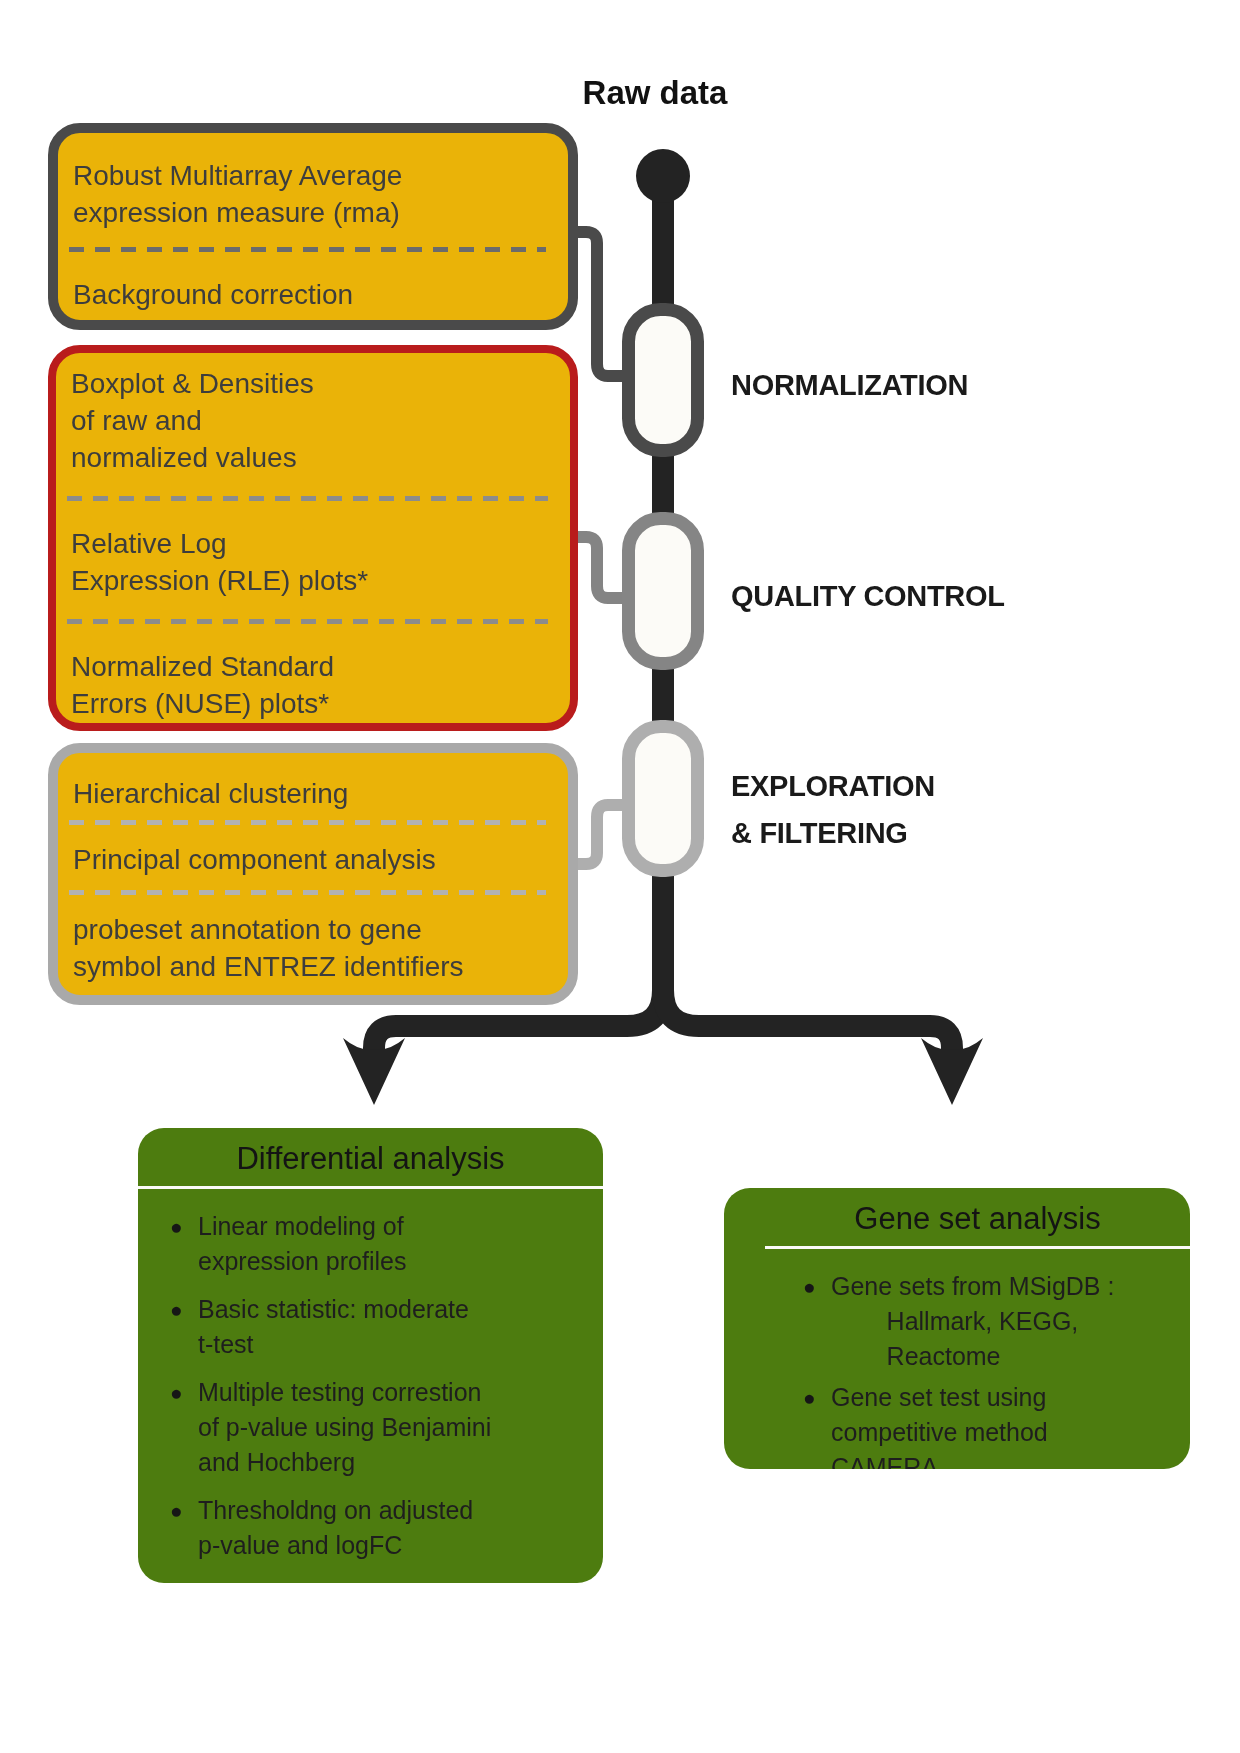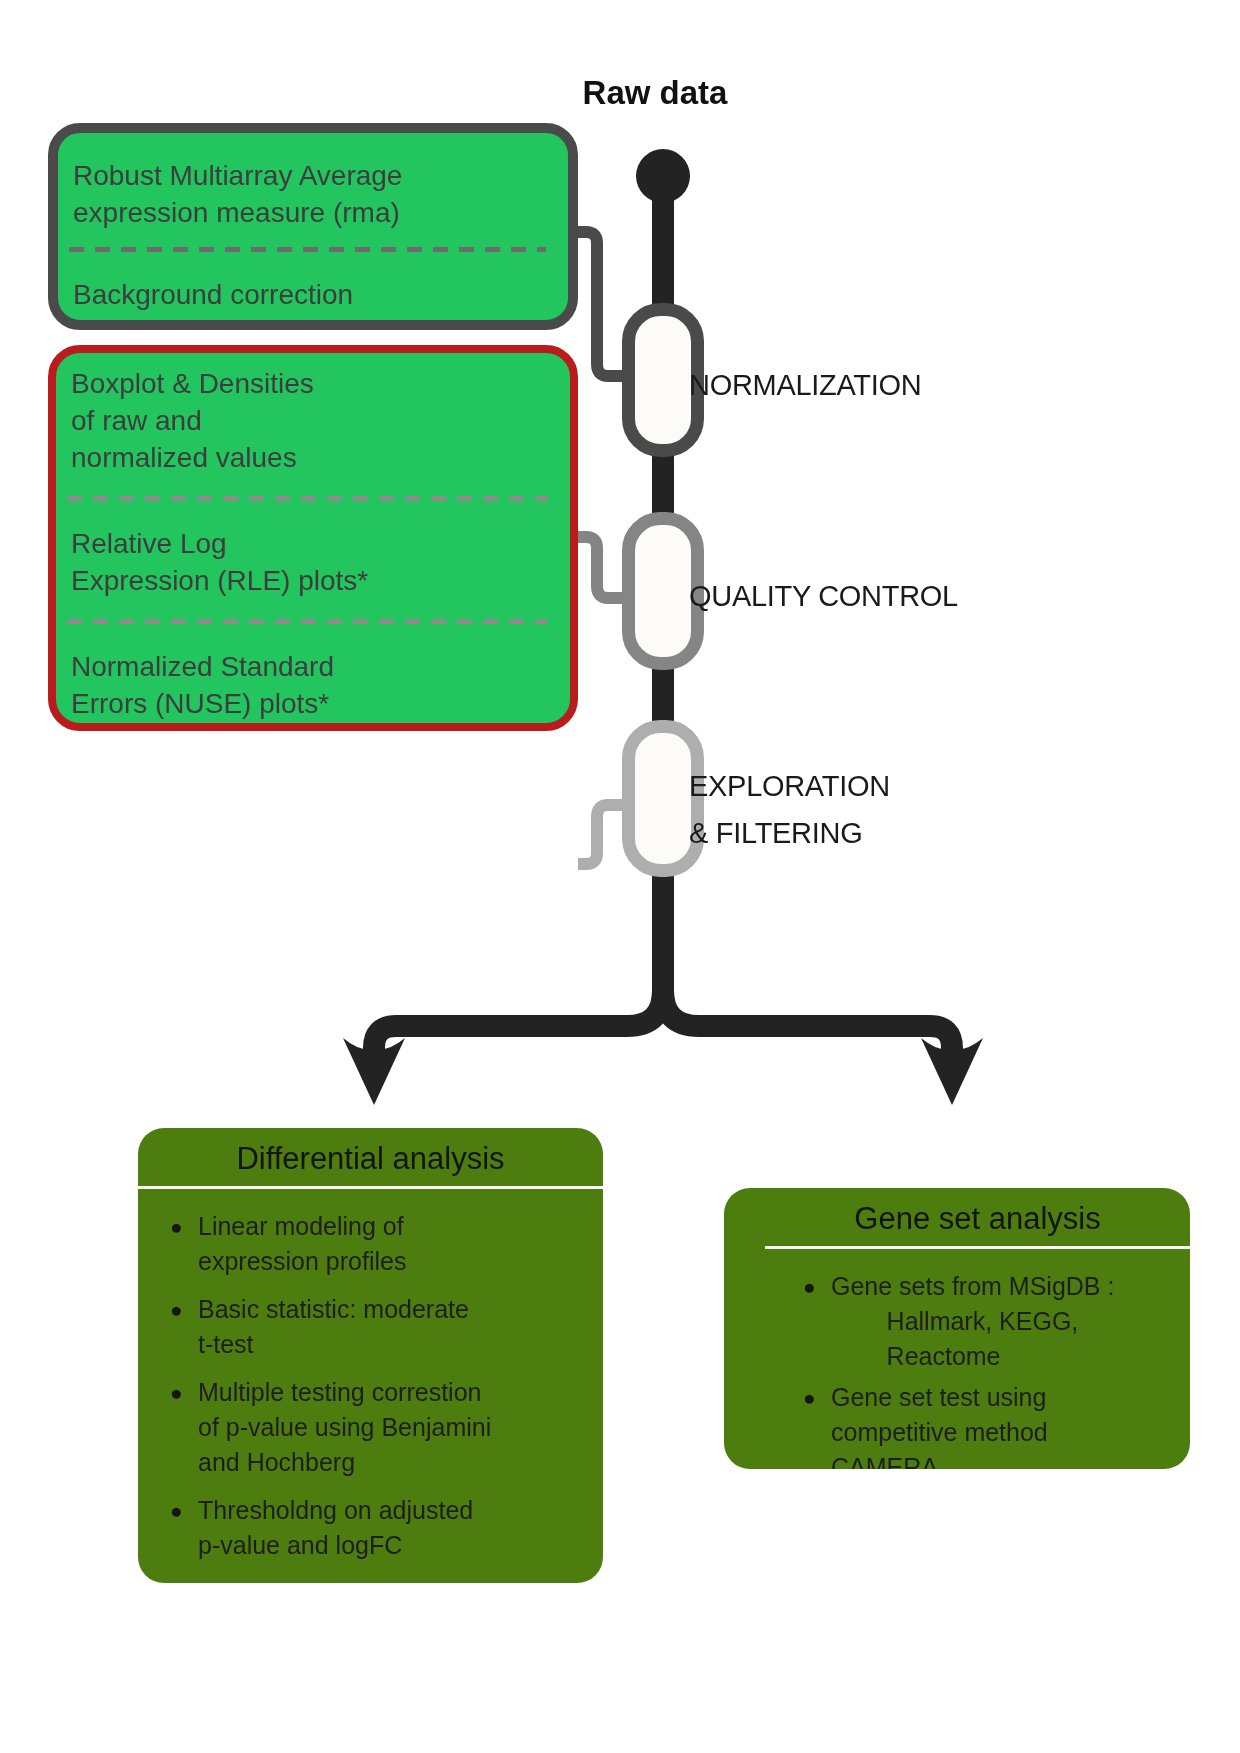--- a/index.html
+++ b/index.html
@@ -7,35 +7,35 @@
         font-family:"Liberation Sans", sans-serif;}
   #shapes{position:absolute;left:0;top:0;width:1240px;height:1753px;}
 
   .abs{position:absolute;}
 
   
   .raw-data{left:655px;top:74px;transform:translateX(-50%);
     font-size:33px;font-weight:700;color:#111;white-space:nowrap;}
 
   
-  .stepbox{box-sizing:border-box;background:#22c55e;border-radius:32px;
+  .stepbox{box-sizing:border-box;background:#eab308;border-radius:32px;
     padding:0 12px 0 9px;display:flex;flex-direction:column;}
   .stepbox .row{font-size:28px;line-height:37px;color:#3d3d3d;white-space:pre-line;padding-left:6px;}
   .divider{height:5px;margin:0 10px 0 2px;}
   .box1{left:48px;top:123px;width:530px;height:207px;border:10px solid #4a4a4a;padding-top:24px;}
   .box1 .divider{background:repeating-linear-gradient(90deg,#6b6b6b 0 15px,transparent 15px 26px);margin-top:16px;margin-bottom:24px;}
   .box2{left:48px;top:345px;width:530px;height:386px;border:8px solid #b91c1c;padding-top:12px;}
   .box2 .divider{background:repeating-linear-gradient(90deg,#8c8c8c 0 15px,transparent 15px 26px);margin-top:20px;margin-bottom:24px;}
   .box3{left:48px;top:743px;width:530px;height:262px;border:10px solid #a9a9a9;padding-top:22px;}
   .box3 .divider{background:repeating-linear-gradient(90deg,#b2b2b2 0 15px,transparent 15px 26px);}
   .box3 .d1{margin-top:8px;margin-bottom:16px;}
   .box3 .d2{margin-top:12px;margin-bottom:16px;}
 
   
-  .stage{left:689px;font-size:29px;font-weight:400;color:#1a1a1a;letter-spacing:-0.3px;
+  .stage{left:731px;font-size:29px;font-weight:700;color:#1a1a1a;letter-spacing:-0.3px;
     white-space:pre-line;line-height:47px;}
   .stage1{top:362px;}
   .stage2{top:573px;}
   .stage3{top:763px;}
 
   
   .panel{box-sizing:border-box;background:#4d7c0f;border-radius:26px;overflow:hidden;}
   .panel-title{width:100%;text-align:center;font-size:31px;color:#141414;padding-top:13px;height:40px;}
   .panel-sep{width:100%;height:3px;background:#fbfbf9;margin-top:5px;}
   .bullets{display:flex;flex-direction:column;}
@@ -87,20 +87,28 @@
 of raw and
 normalized values</div>
     <div class="divider"></div>
     <div class="row">Relative Log
 Expression (RLE) plots*</div>
     <div class="divider"></div>
     <div class="row">Normalized Standard
 Errors (NUSE) plots*</div>
   </div>
 
+  <div class="abs stepbox box3">
+    <div class="row">Hierarchical clustering</div>
+    <div class="divider d1"></div>
+    <div class="row">Principal component analysis</div>
+    <div class="divider d2"></div>
+    <div class="row">probeset annotation to gene
+symbol and ENTREZ identifiers</div>
+  </div>
 
   <div class="abs stage stage1">NORMALIZATION</div>
   <div class="abs stage stage3">EXPLORATION
 &amp; FILTERING</div>
   <div class="abs stage stage2">QUALITY CONTROL</div>
 
   <div class="abs panel panel-left">
     <div class="panel-title">Differential analysis</div>
     <div class="panel-sep"></div>
     <div class="bullets">

